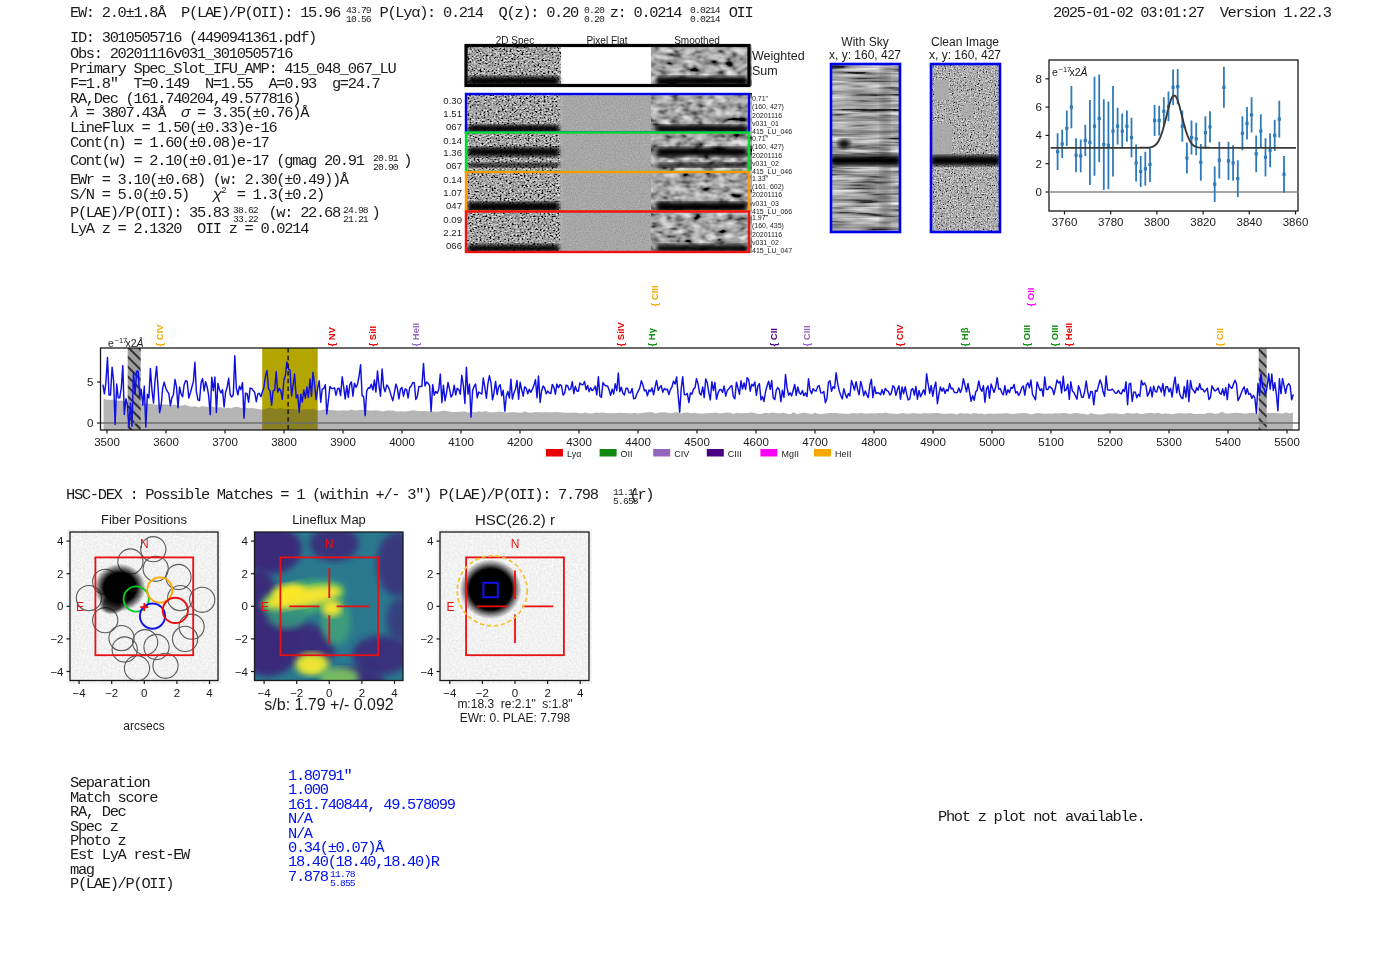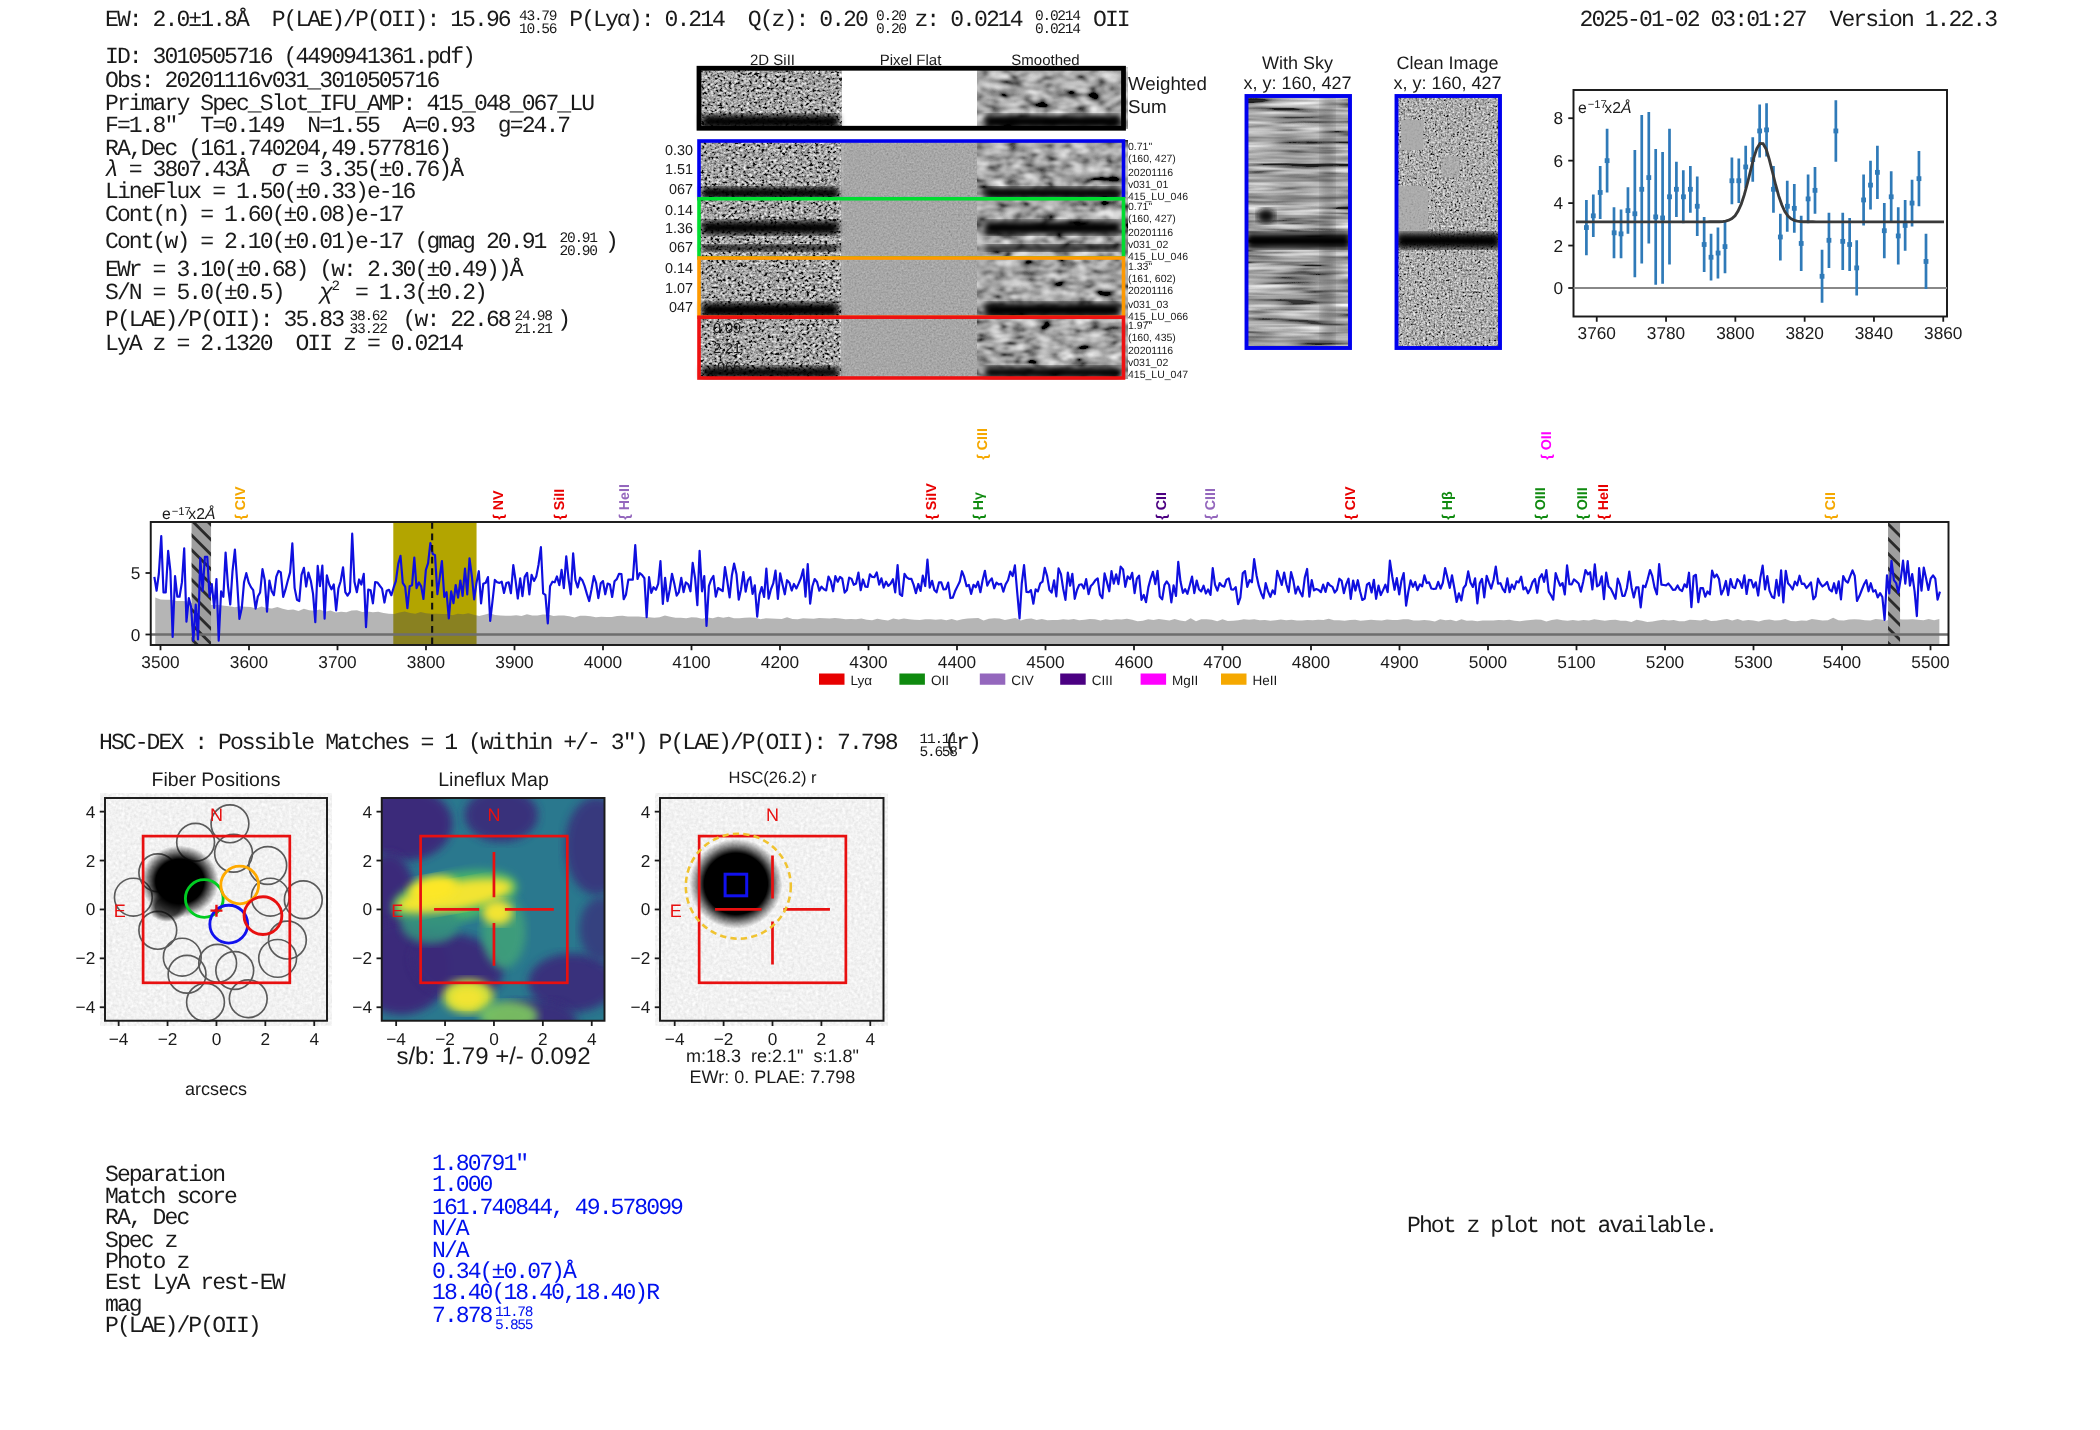--- a/index.html
+++ b/index.html
@@ -468,44 +468,44 @@
 <div class="t" style="left:70px;top:91.7px;">RA,Dec (161.740204,49.577816)</div>
 <div class="t" style="left:70px;top:106.4px;"><i>λ</i> = 3807.43Å  <i>σ</i> = 3.35(±0.76)Å</div>
 <div class="t" style="left:70px;top:121.4px;">LineFlux = 1.50(±0.33)e-16</div>
 <div class="t" style="left:70px;top:136.4px;">Cont(n) = 1.60(±0.08)e-17</div>
 <div class="t" style="left:70px;top:153.9px;">Cont(w) = 2.10(±0.01)e-17 (gmag 20.91     )<span class="fa" style="left:303px;"><span>20.91</span><span>20.90</span></span></div>
 <div class="t" style="left:70px;top:172.9px;">EWr = 3.10(±0.68) (w: 2.30(±0.49))Å</div>
 <div class="t" style="left:70px;top:188.4px;">S/N = 5.0(±0.5)   <i>χ</i>  = 1.3(±0.2)<span class="sup" style="left:151px;top:-5px;font-size:9.5px;">2</span></div>
 <div class="t" style="left:70px;top:206.4px;">P(LAE)/P(OII): 35.83     (w: 22.68    )<span class="fa" style="left:163px;"><span>38.62</span><span>33.22</span></span><span class="fa" style="left:273px;"><span>24.98</span><span>21.21</span></span></div>
 <div class="t" style="left:70px;top:221.9px;">LyA z = 2.1320  OII z = 0.0214</div>
 
-<div class="t sans c" style="left:480px;top:32.5px;width:70px;font-size:10px;">2D SiII</div>
+<div class="t sans c" style="left:480px;top:32.5px;width:70px;font-size:10px;">2D Spec</div>
 <div class="t sans c" style="left:572px;top:32.5px;width:70px;font-size:10px;">Pixel Flat</div>
 <div class="t sans c" style="left:662px;top:32.5px;width:70px;font-size:10px;">Smoothed</div>
 <div class="t sans" style="left:752px;top:49px;font-size:12.5px;line-height:14.5px;">Weighted<br>Sum</div>
 <div class="t sans" style="left:438px;top:95px;font-size:9.6px;line-height:12.9px;text-align:right;width:24px;">0.30<br>1.51<br>067</div>
 <div class="t sans" style="left:438px;top:134.5px;font-size:9.6px;line-height:12.9px;text-align:right;width:24px;">0.14<br>1.36<br>067</div>
 <div class="t sans" style="left:438px;top:174px;font-size:9.6px;line-height:12.9px;text-align:right;width:24px;">0.14<br>1.07<br>047</div>
-<div class="t sans" style="left:438px;top:214px;font-size:9.6px;line-height:12.9px;text-align:right;width:24px;margin-left:32px;">0.09<br>2.21<br>066</div>
+<div class="t sans" style="left:438px;top:214px;font-size:9.6px;line-height:12.9px;text-align:right;width:24px;">0.09<br>2.21<br>066</div>
 <div class="t sans" style="left:752px;top:95px;font-size:7px;line-height:8.35px;">0.71"<br>(160, 427)<br>20201116<br>v031_01<br>415_LU_046</div>
 <div class="t sans" style="left:752px;top:135px;font-size:7px;line-height:8.35px;">0.71"<br>(160, 427)<br>20201116<br>v031_02<br>415_LU_046</div>
 <div class="t sans" style="left:752px;top:174.5px;font-size:7px;line-height:8.35px;">1.33"<br>(161, 602)<br>20201116<br>v031_03<br>415_LU_066</div>
 <div class="t sans" style="left:752px;top:214px;font-size:7px;line-height:8.35px;">1.97"<br>(160, 435)<br>20201116<br>v031_02<br>415_LU_047</div>
 
 <div class="t sans c" style="left:815px;top:35.5px;width:100px;font-size:12px;line-height:13px;">With Sky<br>x, y: 160, 427</div>
 <div class="t sans c" style="left:915px;top:35.5px;width:100px;font-size:12px;line-height:13px;">Clean Image<br>x, y: 160, 427</div>
 
 <div class="t sans" style="left:1052px;top:65px;font-size:10.5px;">e    x2<i>Å</i><span class="sup" style="left:6.5px;top:-3.5px;font-size:7.5px;letter-spacing:0;">−17</span></div>
 <div class="t sans" style="left:108px;top:336px;font-size:10.5px;">e    x2<i>Å</i><span class="sup" style="left:6.5px;top:-3.5px;font-size:7.5px;letter-spacing:0;">−17</span></div>
 
 <div class="t" style="left:66px;top:488px;">HSC-DEX : Possible Matches = 1 (within +/- 3") P(LAE)/P(OII): 7.798    (r)<span class="fa" style="left:547px;"><span>11.11</span><span>5.658</span></span></div>
 
 <div class="t sans c" style="left:69px;top:512px;width:150px;font-size:13px;">Fiber Positions</div>
 <div class="t sans c" style="left:254px;top:512px;width:150px;font-size:13px;">Lineflux Map</div>
-<div class="t sans c" style="left:440px;top:512px;width:150px;font-size:11px;">HSC(26.2) r</div>
+<div class="t sans c" style="left:440px;top:512px;width:150px;font-size:15px;">HSC(26.2) r</div>
 <div class="t sans c" style="left:69px;top:700px;width:150px;font-size:12px;margin-top:19px;">arcsecs</div>
 <div class="t sans c" style="left:244px;top:697px;width:170px;font-size:16px;">s/b: 1.79 +/- 0.092</div>
 <div class="t sans c" style="left:425px;top:697px;width:180px;font-size:12px;">m:18.3  re:2.1"  s:1.8"</div>
 <div class="t sans c" style="left:425px;top:710.5px;width:180px;font-size:12px;">EWr: 0. PLAE: 7.798</div>
 
 <div class="t" style="left:70px;top:776.4px;line-height:14.4px;">Separation<br>Match score<br>RA, Dec<br>Spec z<br>Photo z<br>Est LyA rest-EW<br>mag<br>P(LAE)/P(OII)</div>
 <div class="t blue" style="left:288px;top:769px;line-height:14.4px;">1.80791"<br>1.000<br>161.740844, 49.578099<br>N/A<br>N/A<br>0.34(±0.07)Å<br>18.40(18.40,18.40)R<br>7.878<span class="fa" style="left:42px;top:100.7px;"><span>11.78</span><span>5.855</span></span></div>
 <div class="t" style="left:938px;top:810px;">Phot z plot not available.</div>
 </div>
 </body></html>

